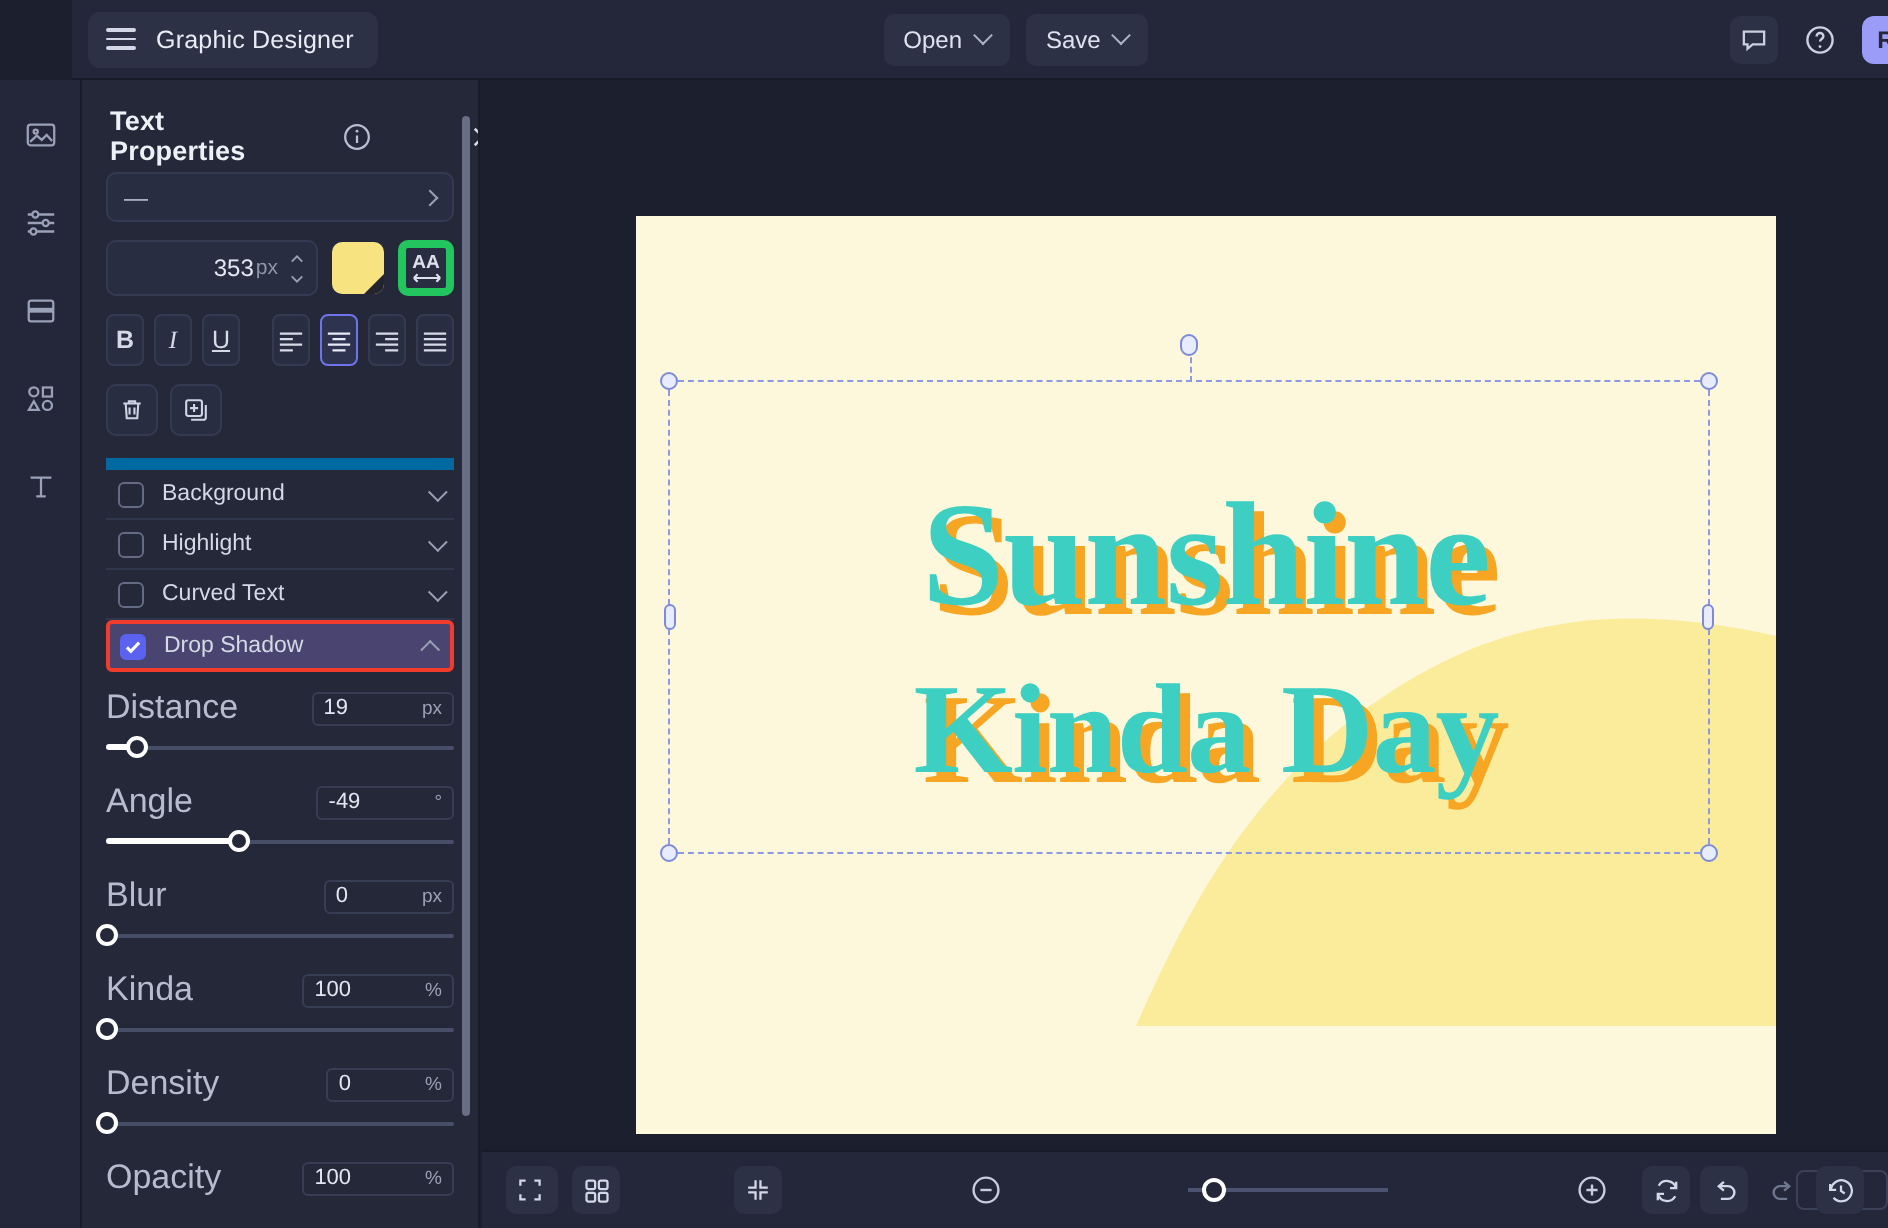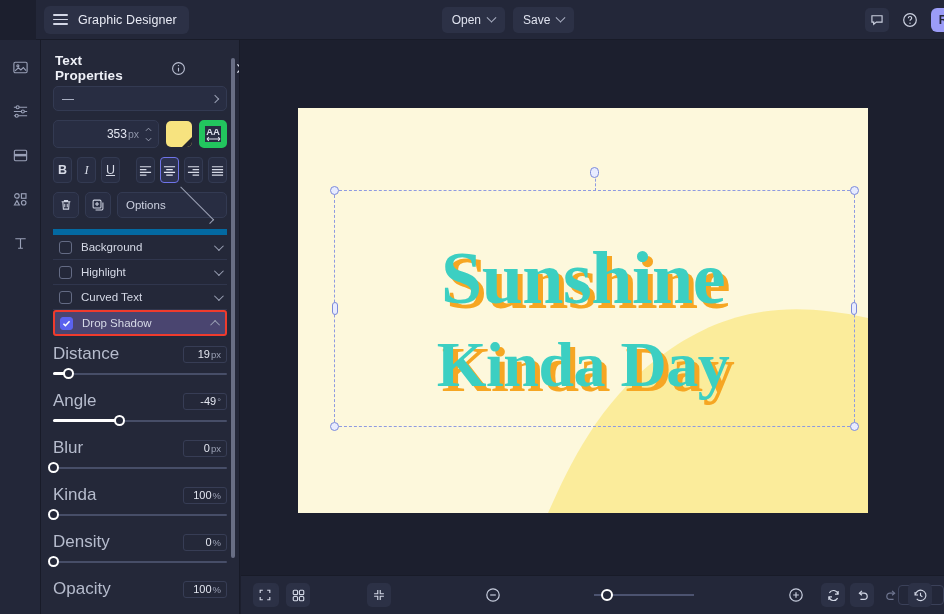--- a/index.html
+++ b/index.html
@@ -75,21 +75,21 @@
   .size-box { flex: 1; height: 28px; background: #282d42; border: 1px solid #333a52; border-radius: 5px;
               display: flex; align-items: center; justify-content: flex-end; padding: 0 6px; }
   .size-val { color: #e4e7f1; font-size: 12px; }
   .size-unit { color: #8e94a8; font-size: 10.5px; margin-left: 1px; }
   .stepper { display: flex; flex-direction: column; align-items: center; justify-content: center;
              margin-left: 6px; gap: 5px; }
   .st-up, .st-dn { width: 7px; height: 5px; }
   .swatch { width: 26px; height: 26px; border-radius: 5px; position: relative; overflow: hidden; }
   .swatch::after { content: ""; position: absolute; right: 0; bottom: 0; width: 0; height: 0;
                    border-left: 10px solid transparent; border-bottom: 10px solid #22242f; }
-  .aa-box { width: 28px; height: 28px; background: #282d42; border: 6px solid #22c55e; border-radius: 5px;
+  .aa-box { width: 28px; height: 28px; background: #282d42; border: 4px solid #22c55e; border-radius: 5px;
             display: flex; flex-direction: column; align-items: center; justify-content: center; gap: 0px; }
 
   .fmt-row { display: flex; gap: 5px; margin-bottom: 9px; }
   .fmt-btn { width: 22px; height: 26px; background: #282d42; border: 1px solid #333a52; border-radius: 4px;
              display: flex; align-items: center; justify-content: center; color: #d6daE6; font-size: 12.5px; }
   .fmt-btn.sel { border-color: #6f74ea; background: #2e3350; }
   .fmt-gap { width: 7px; }
 
   .act-row { display: flex; gap: 6px; align-items: center; margin-bottom: 11px; }
   .act-btn { width: 26px; height: 26px; background: #282d42; border: 1px solid #333a52; border-radius: 5px;
@@ -107,35 +107,35 @@
   .acc-chev { width: 7px; height: 7px; border-right: 1.5px solid #9aa0b4; border-bottom: 1.5px solid #9aa0b4;
               transform: rotate(45deg) translateY(-2px); }
   .acc-chev.up { transform: rotate(-135deg) translateY(-2px); }
   .acc-row.active { background: #4a4570; border: 2px solid #f03b2d; border-radius: 3px;
                     height: 26px; padding: 0 5px; }
 
   .slider-block { margin-top: 9px; }
   .sl-head { display: flex; align-items: center; height: 18px; }
   .sl-name { flex: 1; color: #b6bccd; font-size: 17px; }
   .sl-valbox { min-width: 44px; height: 17px; border: 1px solid #373d55; border-radius: 3px;
-               display: flex; align-items: center; justify-content: flex-end; padding: 0 5px; }
+               display: flex; align-items: center; justify-content: flex-end; padding: 0 5px; gap: 36px; }
   .sl-val { color: #e3e6f0; font-size: 11px; }
   .sl-unit { color: #9aa0b4; font-size: 9.5px; margin-left: 1px; }
   .sl-track-wrap { position: relative; height: 18px; margin-top: 2px; }
   .sl-track { position: absolute; top: 8px; left: 0; right: 0; height: 1.5px; background: #474e68; border-radius: 2px; }
   .sl-fill { position: absolute; top: 7px; left: 0; height: 3px; background: #ffffff; border-radius: 2px; }
   .sl-knob { position: absolute; top: 3px; width: 11px; height: 11px; border-radius: 50%;
              border: 2px solid #ffffff; background: #242839; margin-left: -5.5px; }
 
   .panel-scroll { position: absolute; right: 4px; top: 18px; width: 4px; height: 500px;
                   background: #7f869e; border-radius: 3px; opacity: .75; }
 
   
   .stage { position: absolute; left: 241px; top: 40px; width: 703px; height: 535px; background: #1c1f2e; }
-  .canvas { position: absolute; left: 57px; top: 68px; width: 570px; height: 405px;
+  .canvas { position: absolute; left: 77px; top: 68px; width: 570px; height: 459px;
             background: #fdf8dc; overflow: hidden; }
   .wave { position: absolute; left: 0; top: 0; width: 570px; height: 405px; }
   .art-text { position: absolute; left: 0; top: 0; width: 570px; height: 405px;
               display: flex; flex-direction: column; align-items: center; justify-content: center;
               padding-top: 18px; }
   .art-line { font-family: "Liberation Serif", serif; font-weight: bold;
               font-size: 74px; line-height: .98; color: #3ccfc2; letter-spacing: -0.5px;
               text-shadow: 5px 5px 0 #f6a623; white-space: nowrap; }
   .art-line.l2 { font-size: 64px; margin-top: 20px; }
 
@@ -334,24 +334,20 @@
             <path d="M3 4.3h10M6.2 4.3V3h3.6v1.3M4.4 4.3l.6 8.4h6l.6-8.4M6.6 6.6v4M9.4 6.6v4"></path>
           </svg>
         </div>
         <div class="act-btn">
           <svg width="14" height="14" viewBox="0 0 16 16" fill="none" stroke="#d0d5e3" stroke-width="1.2">
             <rect x="2.4" y="2.4" width="9" height="9" rx="1.2"></rect>
             <path d="M5.2 13.6h7.2a1.2 1.2 0 0 0 1.2-1.2V5.2"></path>
             <path d="M6.9 6.9h0M4.6 6.9h4.6M6.9 4.6v4.6"></path>
           </svg>
         </div>
-        <div class="opt-box">
-          <span>Options</span>
-          <span class="arrow-right"></span>
-        </div>
       </div>
 
       <div class="acc-list" id="accList">
           <div class="acc-row">
             <span class="cbox"></span>
             <span class="acc-label">Background</span>
             <span class="acc-chev"></span>
           </div>
           <div class="acc-row">
             <span class="cbox"></span>

